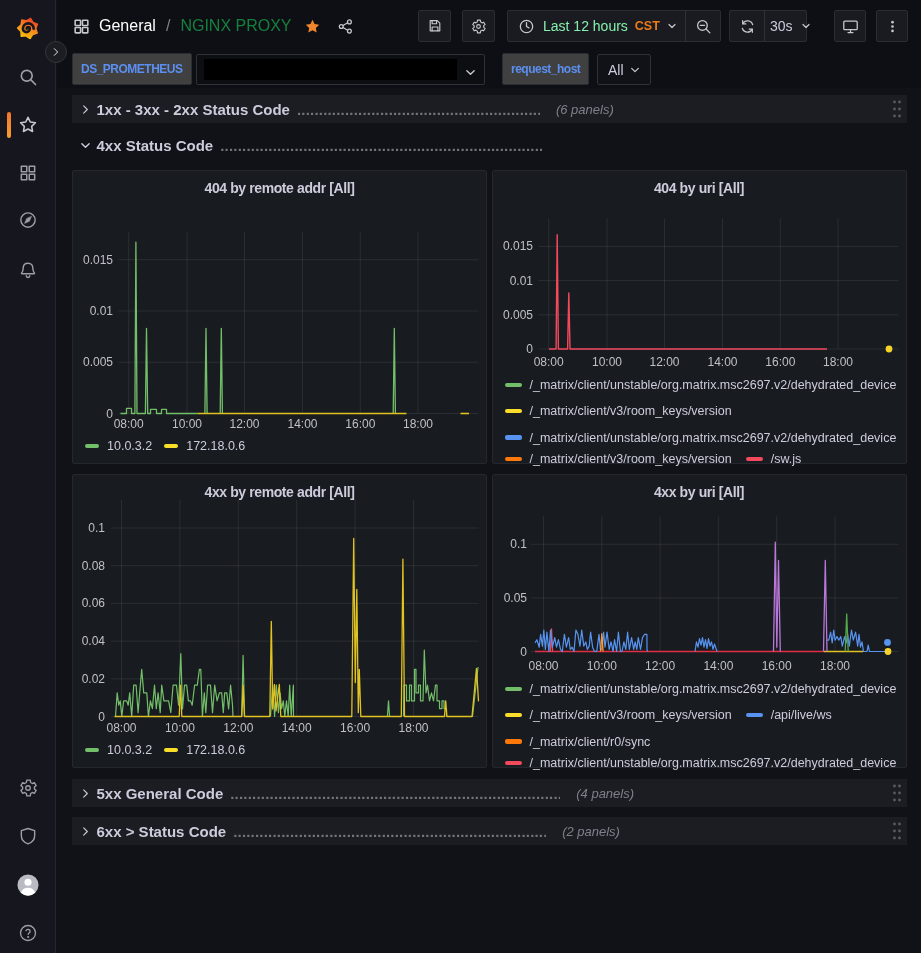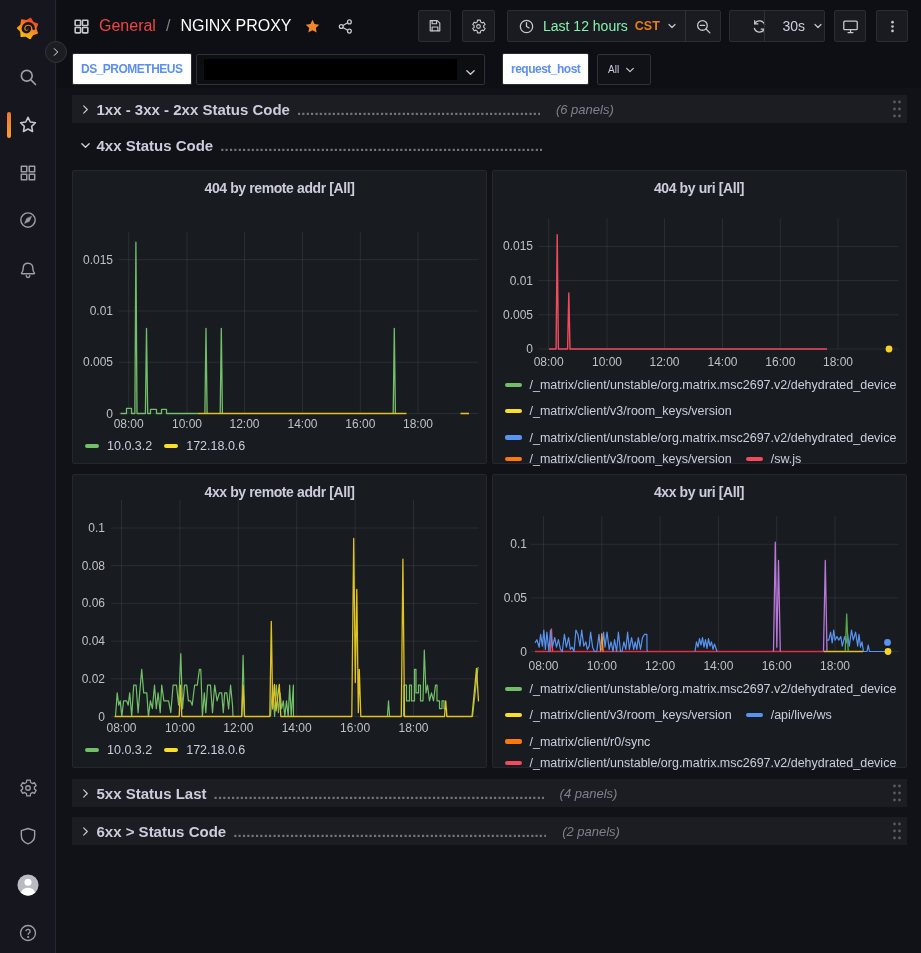--- a/index.html
+++ b/index.html
@@ -2,21 +2,21 @@
 <html><head><meta charset="utf-8"><style>
 * { margin:0; padding:0; box-sizing:border-box; }
 html,body { width:921px; height:953px; background:#111217; font-family:"Liberation Sans",sans-serif; overflow:hidden; }
 .abs { position:absolute; }
 #sidebar { position:absolute; left:0; top:0; width:56px; height:953px; background:#16171e; border-right:1px solid #26272e; }
 .sic { position:absolute; left:50%; transform:translate(-50%,-50%); display:flex; }
 #topnav { position:absolute; left:57px; top:0; width:864px; height:52px; background:#0e0f14; }
 .navbtn { position:absolute; top:10px; height:32px; background:#191b21; border:1px solid #2b2d34; border-radius:2px; display:flex; align-items:center; justify-content:center; }
 .crumb { position:absolute; top:0; height:52px; display:flex; align-items:center; color:#ccccdc; font-size:16px; }
 #submenu { position:absolute; left:57px; top:52px; width:864px; height:36px; background:#0e0f14; }
-.vlabel { position:absolute; top:1px; height:32px; background:#ffffff; border:1px solid #2b2d34; border-radius:2px; color:#5b8ff0; font-weight:bold; font-size:12px; letter-spacing:-0.5px; display:flex; align-items:center; padding:0 8px; }
+.vlabel { position:absolute; top:1px; height:32px; background:#404040; border:1px solid #2b2d34; border-radius:2px; color:#5b8ff0; font-weight:bold; font-size:12px; letter-spacing:-0.5px; display:flex; align-items:center; padding:0 8px; }
 .rowhdr { position:absolute; left:71.5px; width:835px; height:28px; display:flex; align-items:center; color:#ccccdc; font-size:15px; font-weight:bold; }
 .rowbg { background:#1b1d23; }
 .dots { color:#73757d; font-weight:bold; overflow:hidden; white-space:nowrap; letter-spacing:0.2px; margin-left:7px; }
 .pcount { color:#7e818a; font-style:italic; font-size:13px; font-weight:normal; white-space:nowrap; margin-left:16px; }
 .panel { position:absolute; width:415px; height:294px; background:#181b1f; border:1px solid #25272e; border-radius:2px; }
 .ptitle { position:absolute; top:9px; left:0; width:100%; text-align:center; color:#ccccdc; font-size:14px; font-weight:bold; letter-spacing:-0.4px; }
 .lgd { position:absolute; display:flex; align-items:center; overflow:hidden; white-space:nowrap; color:#ccccdc; font-size:12.5px; }
 .pill { display:inline-block; width:14px; height:4px; border-radius:2px; flex:none; }
 .pill2 { display:inline-block; width:17px; height:4.5px; border-radius:2px; flex:none; }
 .lt { margin-left:8px; }
@@ -105,23 +105,23 @@
 
 <div class="crumb" style="left:72px">
   <span style="display:flex;margin-right:8px">
       <svg width="19" height="19" viewBox="0 0 24 24" fill="none" stroke="#c7c8ce" stroke-width="2.0" stroke-linecap="round" stroke-linejoin="round">
         <rect x="4" y="4" width="6.8" height="6.8" rx="0.8"></rect>
         <rect x="13.2" y="4" width="6.8" height="6.8" rx="0.8"></rect>
         <rect x="4" y="13.2" width="6.8" height="6.8" rx="0.8"></rect>
         <rect x="13.2" y="13.2" width="6.8" height="6.8" rx="0.8"></rect>
       </svg>
     </span>
-  <span style="color:#ef4444">General</span>
+  <span style="color:#ffffff">General</span>
   <span style="color:#7e818a;margin:0 10px">/</span>
-  <span style="color:#ffffff">NGINX PROXY</span>
+  <span style="color:#15803d">NGINX PROXY</span>
   <span style="display:flex;margin-left:12px">
       <svg width="17" height="17" viewBox="0 0 24 24">
         <path fill="#f0862c" d="M12 2.5l2.9 6 6.6.9-4.8 4.6 1.2 6.5-5.9-3.1-5.9 3.1 1.2-6.5L2.5 9.4l6.6-.9z"></path>
       </svg>
     </span>
   <span style="display:flex;margin-left:16px">
       <svg width="17" height="17" viewBox="0 0 24 24" fill="none" stroke="#c7c8ce" stroke-width="1.8" stroke-linecap="round" stroke-linejoin="round">
         <circle cx="6" cy="12" r="2.7"></circle>
         <circle cx="17.5" cy="5.5" r="2.7"></circle>
         <circle cx="17.5" cy="18.5" r="2.7"></circle>
@@ -157,21 +157,21 @@
       </svg>
     </span>
   <span class="sep" style="position:absolute;left:177px;top:-1px"></span>
   <span style="display:flex;position:absolute;left:187px;top:7px">
       <svg width="17" height="17" viewBox="0 0 24 24" fill="none" stroke="#c7c8ce" stroke-width="1.8" stroke-linecap="round" stroke-linejoin="round">
         <circle cx="10.5" cy="10.5" r="6.8"></circle>
         <path d="M15.6 15.6L21 21M7.5 10.5h6"></path>
       </svg>
     </span>
 </div>
-<div class="navbtn" style="left:729px;width:96px;justify-content:flex-end">
+<div class="navbtn" style="left:729px;width:78px;justify-content:space-between">
   <span style="display:flex;margin-left:9px">
       <svg width="17" height="17" viewBox="0 0 24 24" fill="none" stroke="#c7c8ce" stroke-width="1.7" stroke-linecap="round" stroke-linejoin="round">
         <path d="M19.3 9.5a7.6 7.6 0 0 0-13.9-1.5"></path>
         <path d="M5.2 3.8v4.5h4.5"></path>
         <path d="M4.7 14.5a7.6 7.6 0 0 0 13.9 1.5"></path>
         <path d="M18.8 20.2v-4.5h-4.5"></path>
       </svg>
     </span>
   <span class="sep" style="position:absolute;left:34px;top:-1px"></span>
   <span style="color:#ccccdc;font-size:14px;margin-left:14px">30s</span>
@@ -198,21 +198,21 @@
   </div>
 
 <div class="vlabel" style="left:72px;top:53px">DS_PROMETHEUS</div>
 <div class="abs" style="left:196px;top:54px;width:289px;height:31px;background:#0d0e12;border:1px solid #2f3138;border-radius:2px">
   <div class="abs" style="left:7px;top:4px;width:253px;height:21px;background:#000"></div>
   <div class="abs" style="right:8px;top:9px"><svg width="11" height="11" viewBox="0 0 24 24" fill="none" stroke="#c7c8ce" stroke-width="3" stroke-linecap="round" stroke-linejoin="round">
         <path d="M4 8l8 8 8-8"></path>
       </svg></div>
 </div>
 <div class="vlabel" style="left:502px;top:53px">request_host</div>
-<div class="abs" style="left:597px;top:54px;width:54px;height:31px;background:#111217;border:1px solid #2f3138;border-radius:2px;display:flex;align-items:center;color:#ccccdc;font-size:10px;padding-left:10px">All<span style="display:flex;margin-left:6px">
+<div class="abs" style="left:597px;top:54px;width:54px;height:31px;background:#111217;border:1px solid #2f3138;border-radius:2px;display:flex;align-items:center;color:#ccccdc;font-size:14px;padding-left:10px">All<span style="display:flex;margin-left:6px">
       <svg width="10" height="10" viewBox="0 0 24 24" fill="none" stroke="#c7c8ce" stroke-width="3" stroke-linecap="round" stroke-linejoin="round">
         <path d="M4 8l8 8 8-8"></path>
       </svg>
     </span></div>
 
 <div class="rowhdr rowbg" style="top:95px">
   <span style="display:flex;margin-left:8px">
       <svg width="11" height="11" viewBox="0 0 24 24" fill="none" stroke="#ccccdc" stroke-width="2.4" stroke-linecap="round" stroke-linejoin="round">
         <path d="M8 4l8 8-8 8"></path>
       </svg>
@@ -241,21 +241,21 @@
     </span>
   <span style="margin-left:6px;white-space:nowrap">4xx Status Code</span>
   <span class="dots" style="width:322px">........................................................................................................................</span>
 </div>
 <div class="rowhdr rowbg" style="top:779px">
   <span style="display:flex;margin-left:8px">
       <svg width="11" height="11" viewBox="0 0 24 24" fill="none" stroke="#ccccdc" stroke-width="2.4" stroke-linecap="round" stroke-linejoin="round">
         <path d="M8 4l8 8-8 8"></path>
       </svg>
     </span>
-  <span style="margin-left:6px;white-space:nowrap">5xx Status Last</span>
+  <span style="margin-left:6px;white-space:nowrap">5xx General Code</span>
   <span class="dots" style="width:330px">........................................................................................................................</span>
   <span class="pcount">(4 panels)</span>
   <span style="display:flex;position:absolute;right:4px;top:3px">
       <svg width="12" height="22" viewBox="0 0 12 22">
         <g fill="#585a61">
 <circle cx="3.5" cy="4" r="1.4"></circle>
           <circle cx="8.5" cy="4" r="1.4"></circle>
 <circle cx="3.5" cy="11" r="1.4"></circle>
           <circle cx="8.5" cy="11" r="1.4"></circle>
 <circle cx="3.5" cy="18" r="1.4"></circle>

